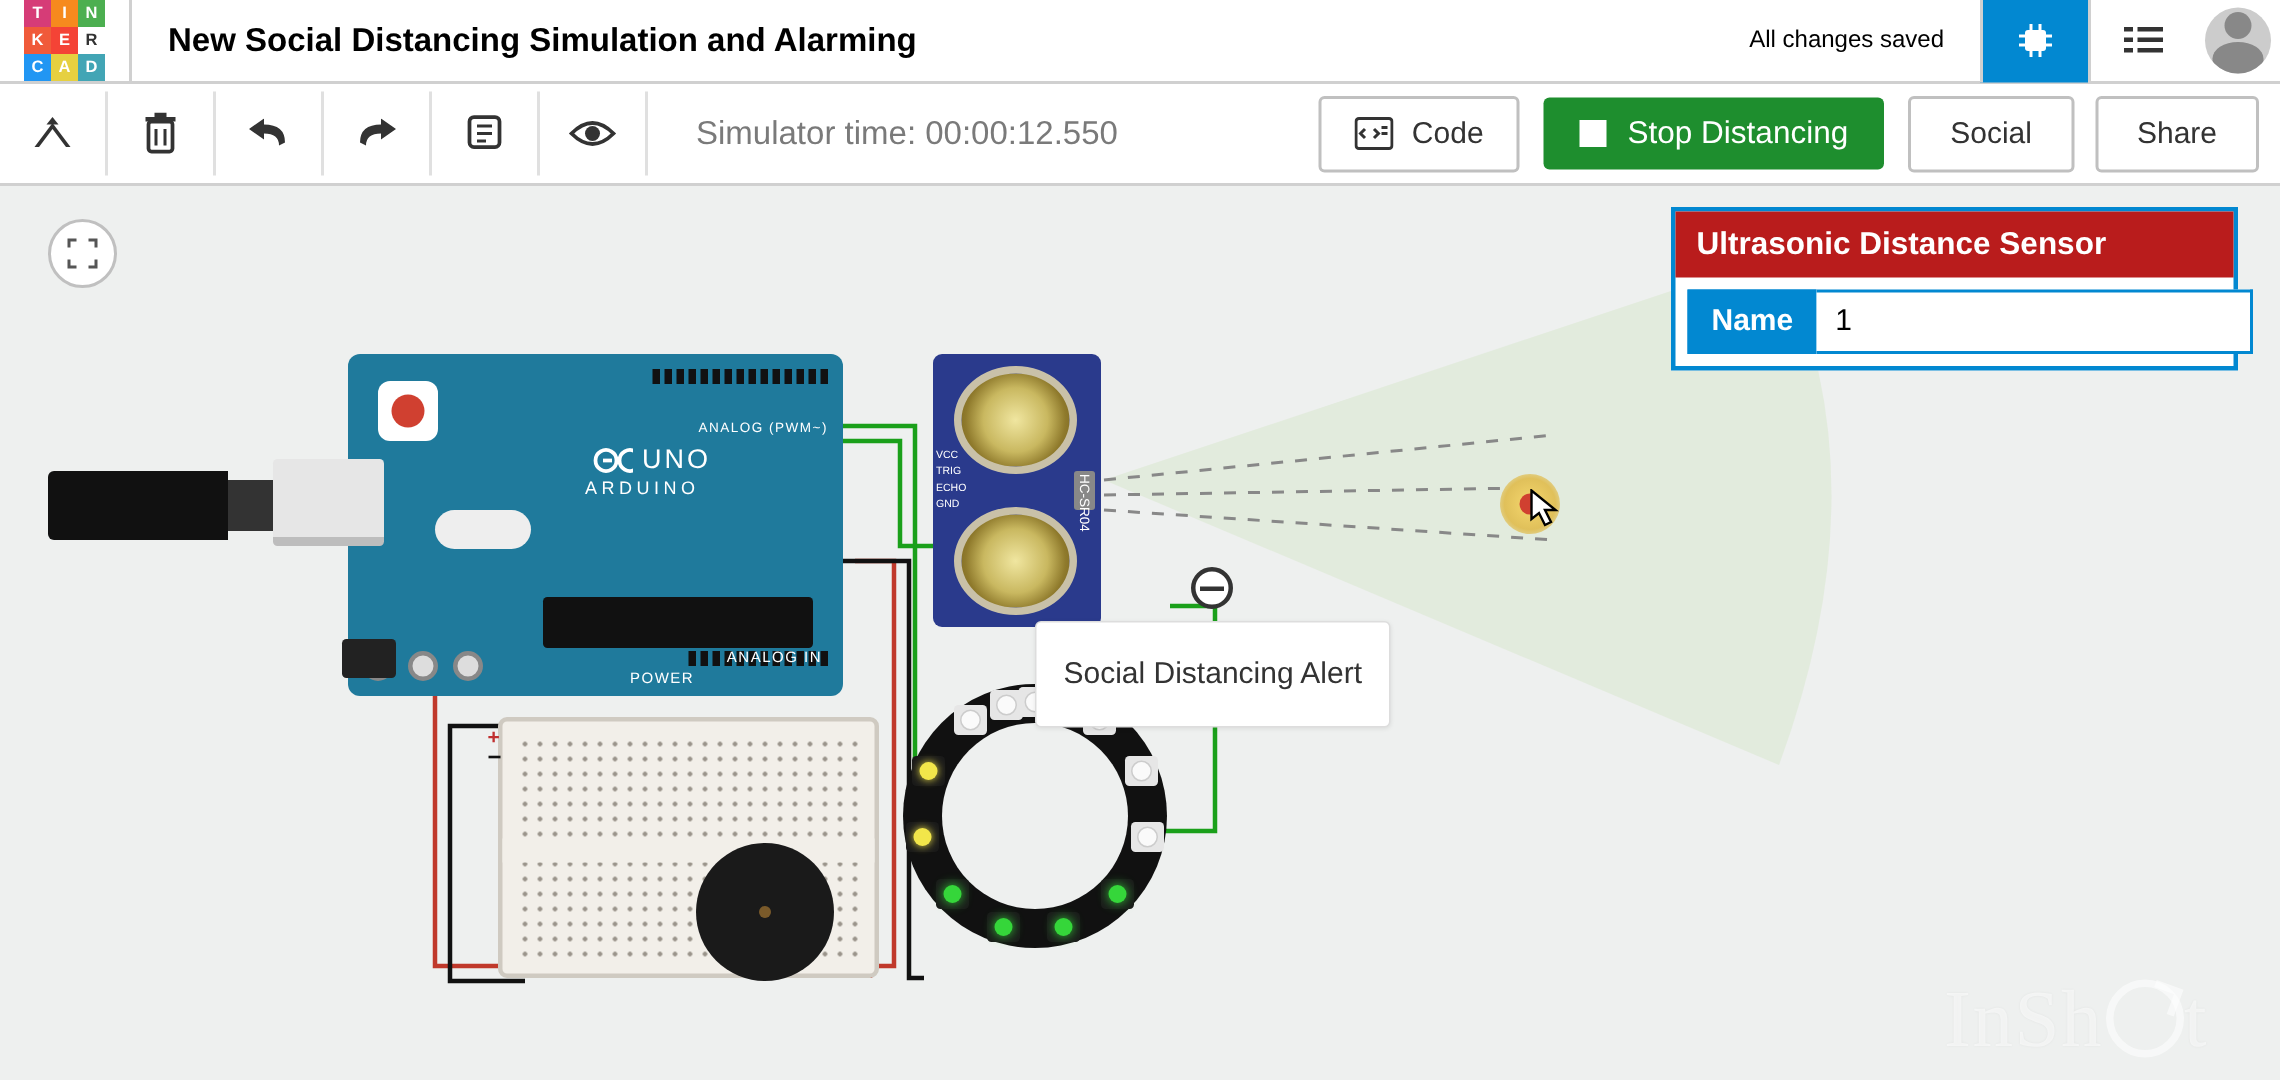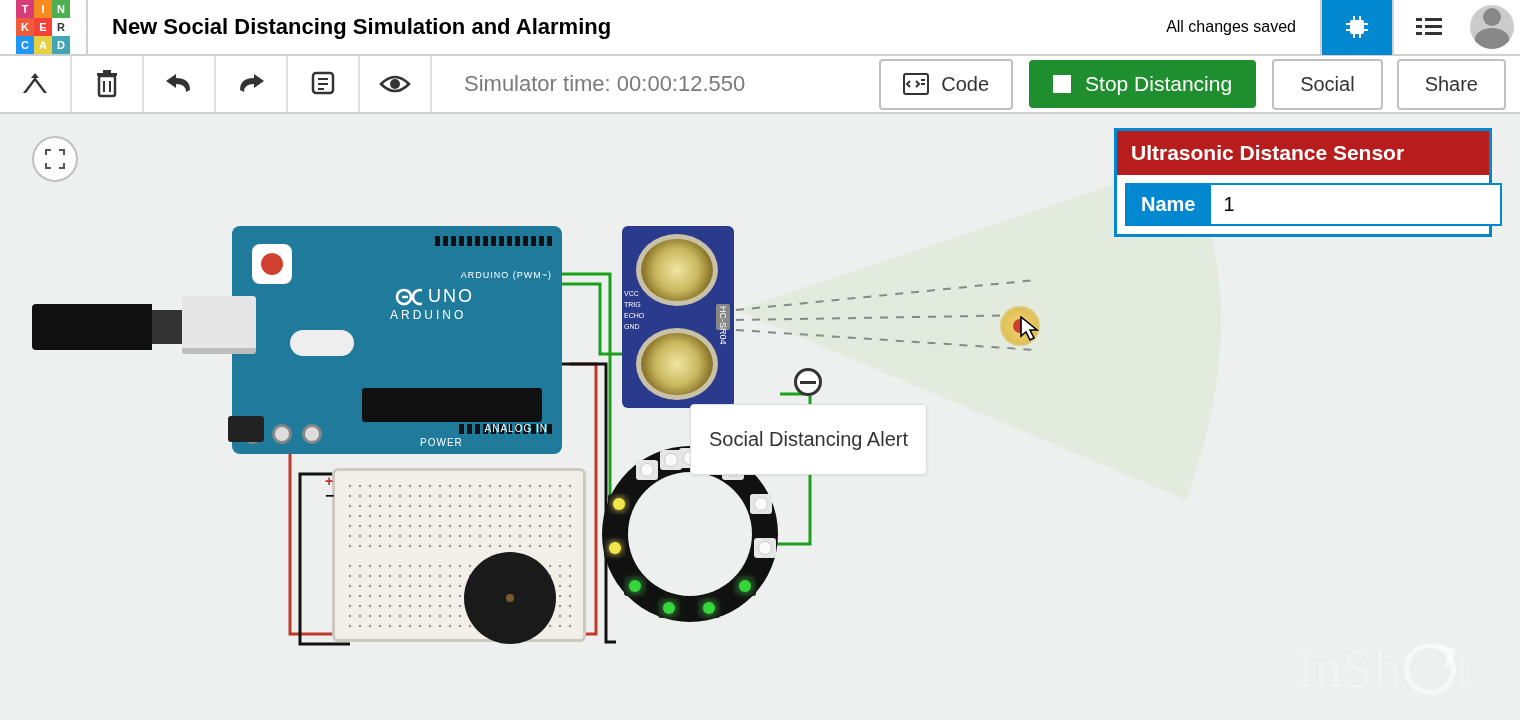--- a/index.html
+++ b/index.html
@@ -17,21 +17,21 @@
   .saved { font-size: 16px; color: #000000; margin-right: 24px; }
   .header-btn { width: 72px; height: 56px; display:flex; align-items:center; justify-content:center; border-left: 2px solid #d0d0d0; }
   .header-btn.active { background: #0288d1; }
   .avatar { width: 56px; height: 56px; display:flex; align-items:center; justify-content:center; }
   .avatar-circle { width: 44px; height: 44px; border-radius: 50%; background: #ccc; display:flex; align-items:center; justify-content:flex-start; overflow:hidden; }
   .avatar-head { width:18px; height:18px; border-radius:50%; background:#888; margin:4px auto 0; }
   .avatar-body { width:34px; height:22px; border-radius:50% 50% 0 0; background:#888; margin:2px auto 0; }
   .avatar-wrap{display:flex;flex-direction:column;align-items:center;width:100%;}
 
   
-  .toolbar { display: flex; align-items: center; height: 58px; border-bottom: 2px solid #d0d0d0; }
+  .toolbar { display: flex; align-items: center; height: 68px; border-bottom: 2px solid #d0d0d0; }
   .tool-btn { width: 72px; height: 56px; display:flex; align-items:center; justify-content:center; border-right: 2px solid #e0e0e0; cursor:pointer; }
   .sim-time { flex:1; padding-left: 32px; font-size: 22px; color: #7a7a7a; font-weight: 500; }
   .btn-code { display:flex; align-items:center; gap:12px; padding:12px 22px; border:2px solid #c0c0c0; border-radius:4px; margin-right:16px; font-size:20px; color:#333; cursor:pointer; background:#fff; }
   .btn-stop { display:flex; align-items:center; gap:14px; padding:12px 24px; background:#1e8e2e; color:#fff; font-size:21px; border-radius:4px; margin-right:16px; cursor:pointer; font-weight:500; }
   .btn-stop .sq { width:18px; height:18px; background:#fff; }
   .btn-plain { padding:12px 26px; font-size:20px; color:#333; background:#fff; border:2px solid #c0c0c0; border-radius:4px; margin-right:14px; cursor:pointer; }
 
   
   .canvas { position: relative; width: 100%; height: calc(720px - 56px - 58px); background: #eef0ef; }
   .fit-btn { position:absolute; left:32px; top:22px; width:46px; height:46px; border:2px solid #c0c0c0; border-radius:50%; background:#fff; display:flex; align-items:center; justify-content:center; cursor:pointer; }
@@ -296,21 +296,21 @@
         <div class="pin"></div>
         <div class="pin"></div>
         <div class="pin"></div>
         <div class="pin"></div>
         <div class="pin"></div>
         <div class="pin"></div>
         <div class="pin"></div>
         <div class="pin"></div>
     </div>
     <div class="oval"></div>
-    <div class="ard-digital">ARDUINO (PWM~)</div>
+    <div class="ard-digital">ANALOG (PWM~)</div>
     <div style="position:absolute;left:156px;top:60px;color:#fff;font-size:12px;display:flex;align-items:center;gap:6px;">
       <svg width="34" height="18" viewBox="0 0 34 18">
           <path d="M9 9 a7 7 0 1 1 0 0.01 M25 9 a7 7 0 1 1 0 0.01" fill="none" stroke="#fff" stroke-width="2.5"></path>
           <line x1="14" y1="9" x2="20" y2="9" stroke="#fff" stroke-width="2.5"></line>
         </svg>
       <span style="font-size:18px;font-weight:300;letter-spacing:2px;">UNO</span>
     </div>
     <div style="position:absolute;left:158px;top:82px;color:#fff;font-size:12px;letter-spacing:3px;">ARDUINO</div>
     <div class="ard-chip"></div>
     <div class="ard-power-lbl">POWER</div>

